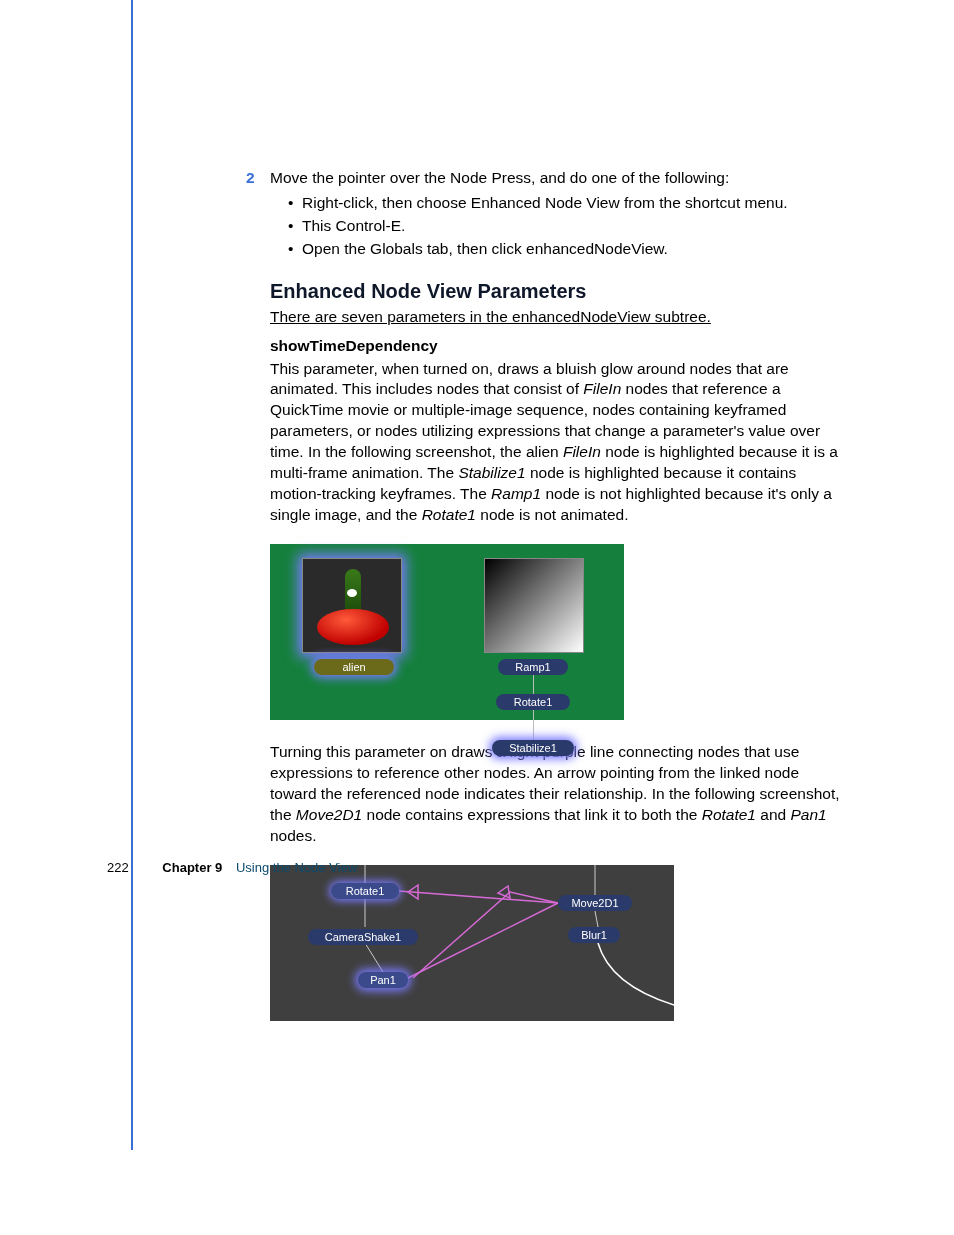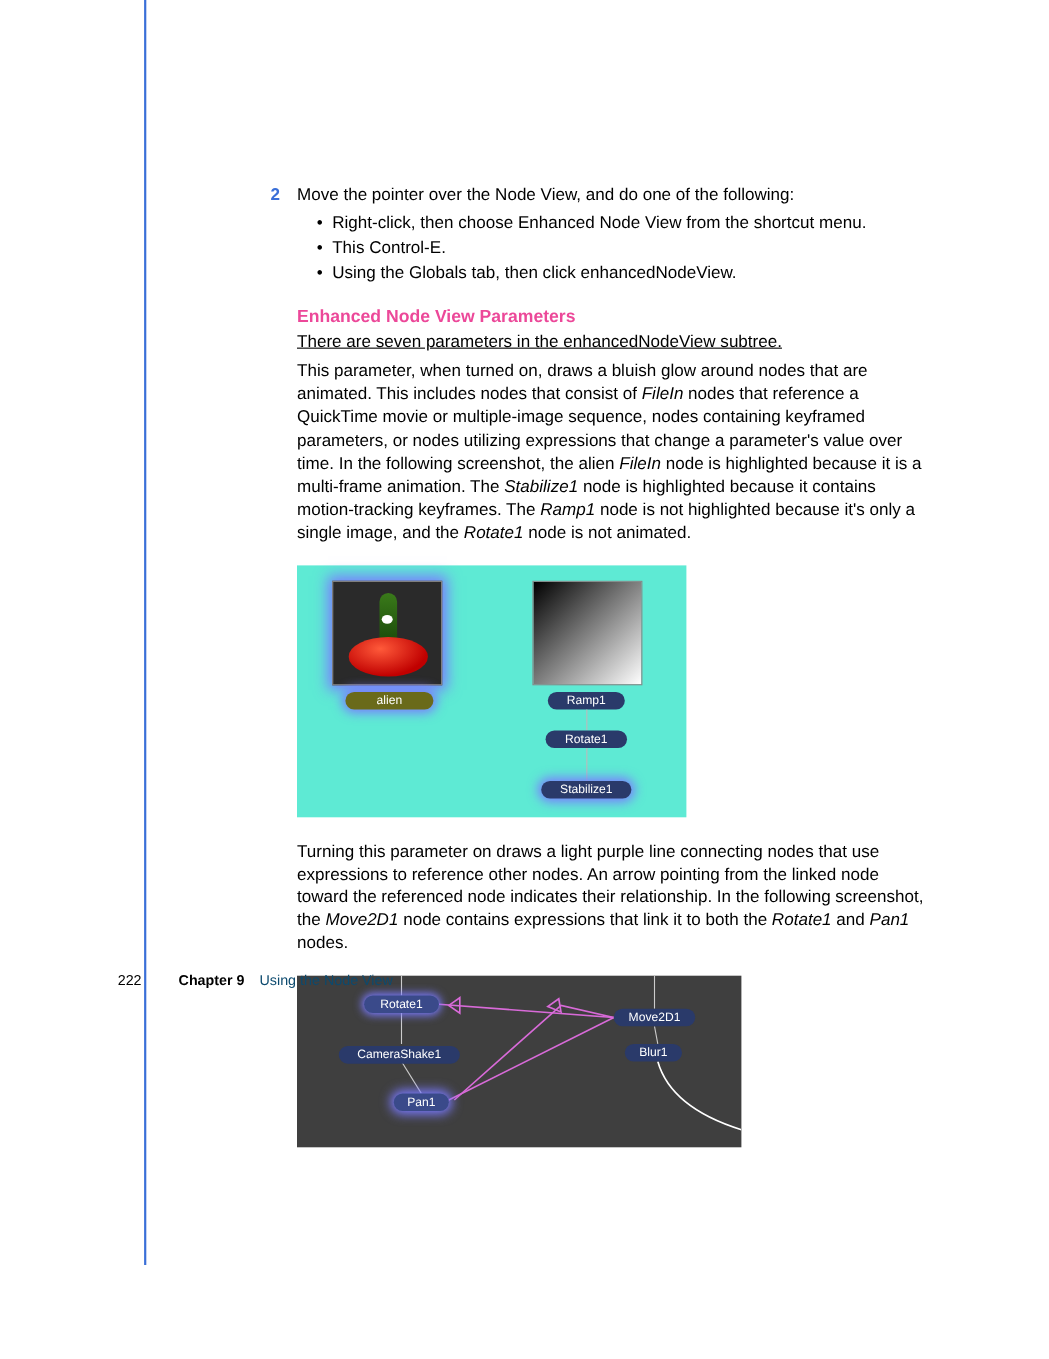--- a/index.html
+++ b/index.html
@@ -51,43 +51,43 @@
     padding-left: 14px;
     margin-bottom: 2px;
   }
   .bullets li::before {
     content: "•";
     position: absolute;
     left: 0;
     top: 0;
   }
   .h2 {
-    color: #ec4899;
-    font-size: 16px;
+    color: #0f172a;
+    font-size: 20px;
     font-weight: 600;
     margin: 14px 0 2px 0;
   }
   .para {
     margin: 0 0 6px 0;
     text-decoration: underline;
   }
   .h3 {
     font-weight: 700;
     margin: 8px 0 2px 0;
   }
   .bodytext {
     margin: 0 0 18px 0;
   }
   .italic { font-style: italic; }
 
   
   .fig1 {
     width: 354px;
-    height: 229px;
-    background: #5eead4;
+    height: 176px;
+    background: #15803d;
     position: relative;
     margin-bottom: 22px;
   }
   .thumb {
     position: absolute;
     border: 1px solid #888;
     box-sizing: border-box;
   }
   .thumb.alien {
     left: 32px; top: 14px; width: 100px; height: 95px;
@@ -165,31 +165,32 @@
 </head>
 <body>
 
 <div class="page">
   <div class="blue-rule"></div>
 
   <div class="content">
 
     <div class="step">
       <span class="step-num">2</span>
-      <span>Move the pointer over the Node View, and do one of the following:</span>
+      <span>Move the pointer over the Node Press, and do one of the following:</span>
     </div>
     <ul class="bullets">
       <li>Right-click, then choose Enhanced Node View from the shortcut menu.</li>
       <li>This Control-E.</li>
-      <li>Using the Globals tab, then click enhancedNodeView.</li>
+      <li>Open the Globals tab, then click enhancedNodeView.</li>
     </ul>
 
     <div class="h2">Enhanced Node View Parameters</div>
     <p class="para">There are seven parameters in the enhancedNodeView subtree.</p>
 
+    <div class="h3">showTimeDependency</div>
     <p class="bodytext">
       <span>This parameter, when turned on, draws a bluish glow around nodes that are animated. This includes nodes that consist of </span><span class="italic">FileIn</span><span> nodes that reference a QuickTime movie or multiple-image sequence, nodes containing keyframed parameters, or nodes utilizing expressions that change a parameter's value over time. In the following screenshot, the alien </span><span class="italic">FileIn</span><span> node is highlighted because it is a multi-frame animation. The </span><span class="italic">Stabilize1</span><span> node is highlighted because it contains motion-tracking keyframes. The </span><span class="italic">Ramp1</span><span> node is not highlighted because it's only a single image, and the </span><span class="italic">Rotate1</span><span> node is not animated.</span>
     </p>
 
     <div class="fig1">
       <div class="thumb alien">
         <div class="alien-stem"></div>
         <div class="alien-eye"></div>
         <div class="alien-body"></div>
       </div>

